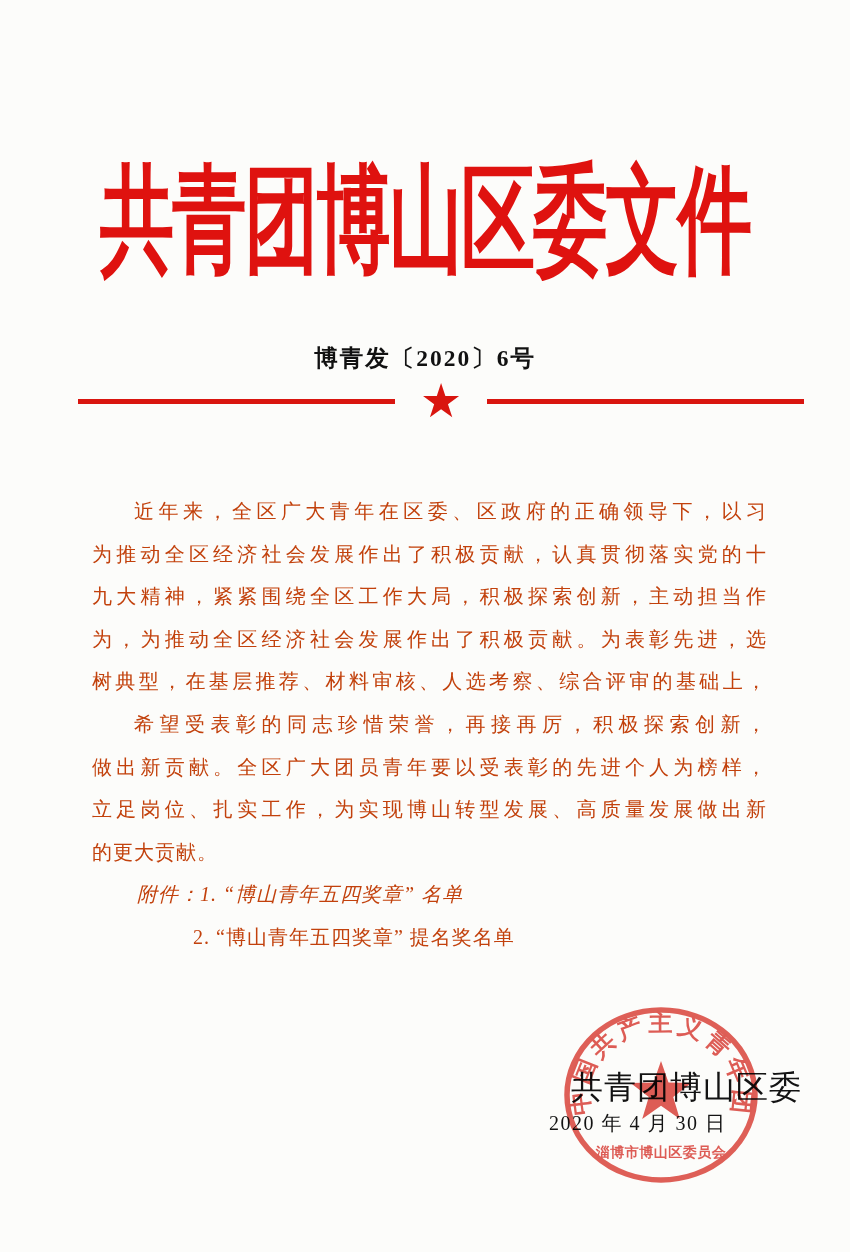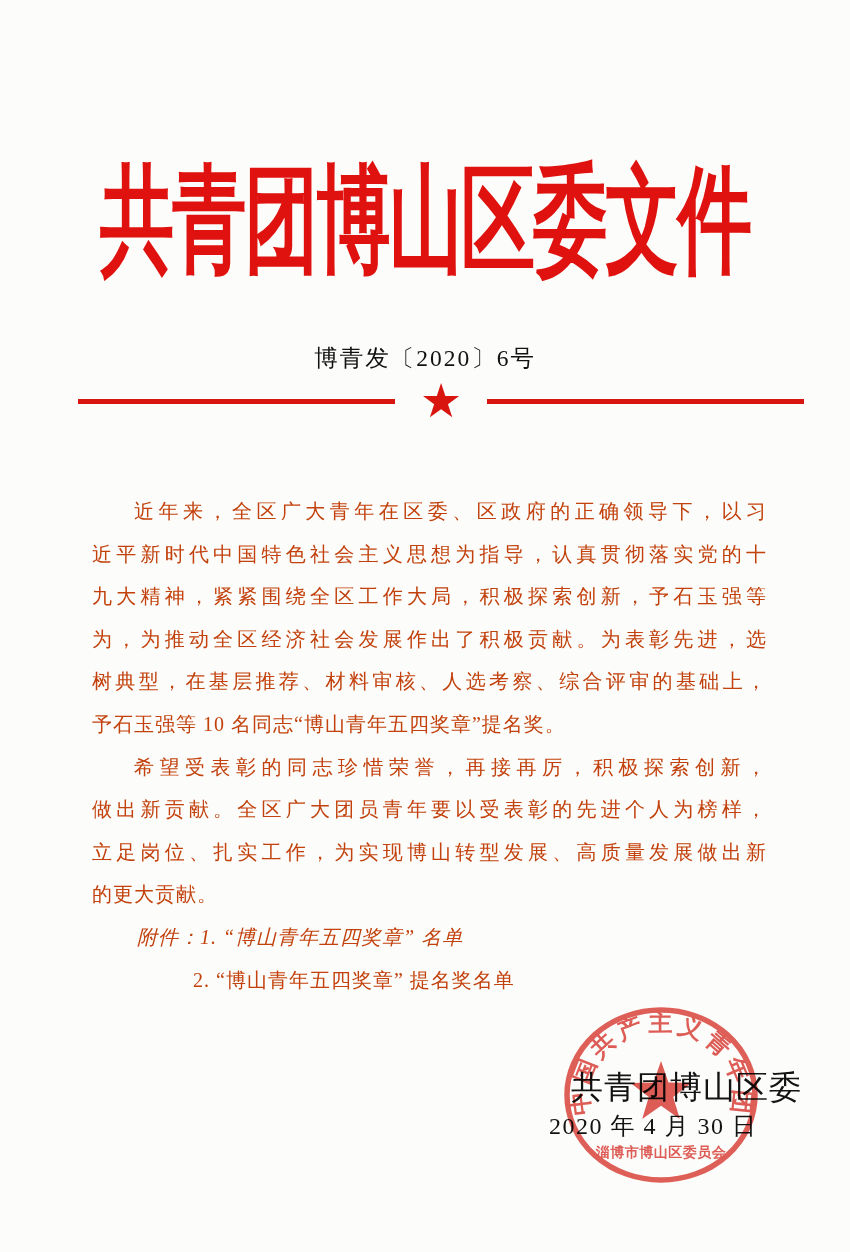--- a/index.html
+++ b/index.html
@@ -32,20 +32,21 @@
     transform-origin: center top;
   }
   
   .doc-number {
     position: absolute;
     top: 342px; left: 0; right: 0;
     text-align: center;
     font-size: 23.5px;
     letter-spacing: 2px;
     color: #111;
+    font-weight: bold;
   }
   
   .separator {
     position: absolute;
     top: 380px; left: 78px; right: 46px;
     height: 44px;
   }
   .separator .seg {
     position: absolute;
     top: 19px;
@@ -104,21 +105,21 @@
     position: absolute;
     top: 1066px; left: 571px;
     font-size: 32px;
     letter-spacing: 1px;
     color: #131313;
     white-space: nowrap;
   }
   .sig-date {
     position: absolute;
     top: 1110px; left: 549px;
-    font-size: 24px;
+    font-size: 20px;
     letter-spacing: 1.5px;
     color: #131313;
     white-space: nowrap;
   }
   
   .seal {
     position: absolute;
     left: 562px; top: 1005px;
     width: 198px; height: 180px;
     mix-blend-mode: multiply;
@@ -142,25 +143,24 @@
 
   <div class="separator">
     <div class="seg left"></div>
     <span class="star">★</span>
     <div class="seg right"></div>
   </div>
 
 
   <div class="body-text">
     <div class="line ind">近年来，全区广大青年在区委、区政府的正确领导下，以习</div>
-    <div class="line">近平新时代中国特色社会主义思想为指导，认真贯彻落实党的十</div>
-    <div class="line">九大精神，紧紧围绕全区工作大局，积极探索创新，予石玉强等</div>
+    <div class="line">为推动全区经济社会发展作出了积极贡献，认真贯彻落实党的十</div>
+    <div class="line">九大精神，紧紧围绕全区工作大局，积极探索创新，主动担当作</div>
     <div class="line">为，为推动全区经济社会发展作出了积极贡献。为表彰先进，选</div>
     <div class="line">树典型，在基层推荐、材料审核、人选考察、综合评审的基础上，</div>
-    <div class="line no-just">予石玉强等 10 名同志“博山青年五四奖章”提名奖。</div>
     <div class="line ind">希望受表彰的同志珍惜荣誉，再接再厉，积极探索创新，</div>
     <div class="line">做出新贡献。全区广大团员青年要以受表彰的先进个人为榜样，</div>
     <div class="line">立足岗位、扎实工作，为实现博山转型发展、高质量发展做出新</div>
     <div class="line no-just">的更大贡献。</div>
     <div class="line no-just att1">附件：1. “博山青年五四奖章” 名单</div>
     <div class="line no-just att2">2. “博山青年五四奖章” 提名奖名单</div>
   </div>
 
   <div class="sig-org">共青团博山区委</div>
   <div class="sig-date">2020 年 4 月 30 日</div>

